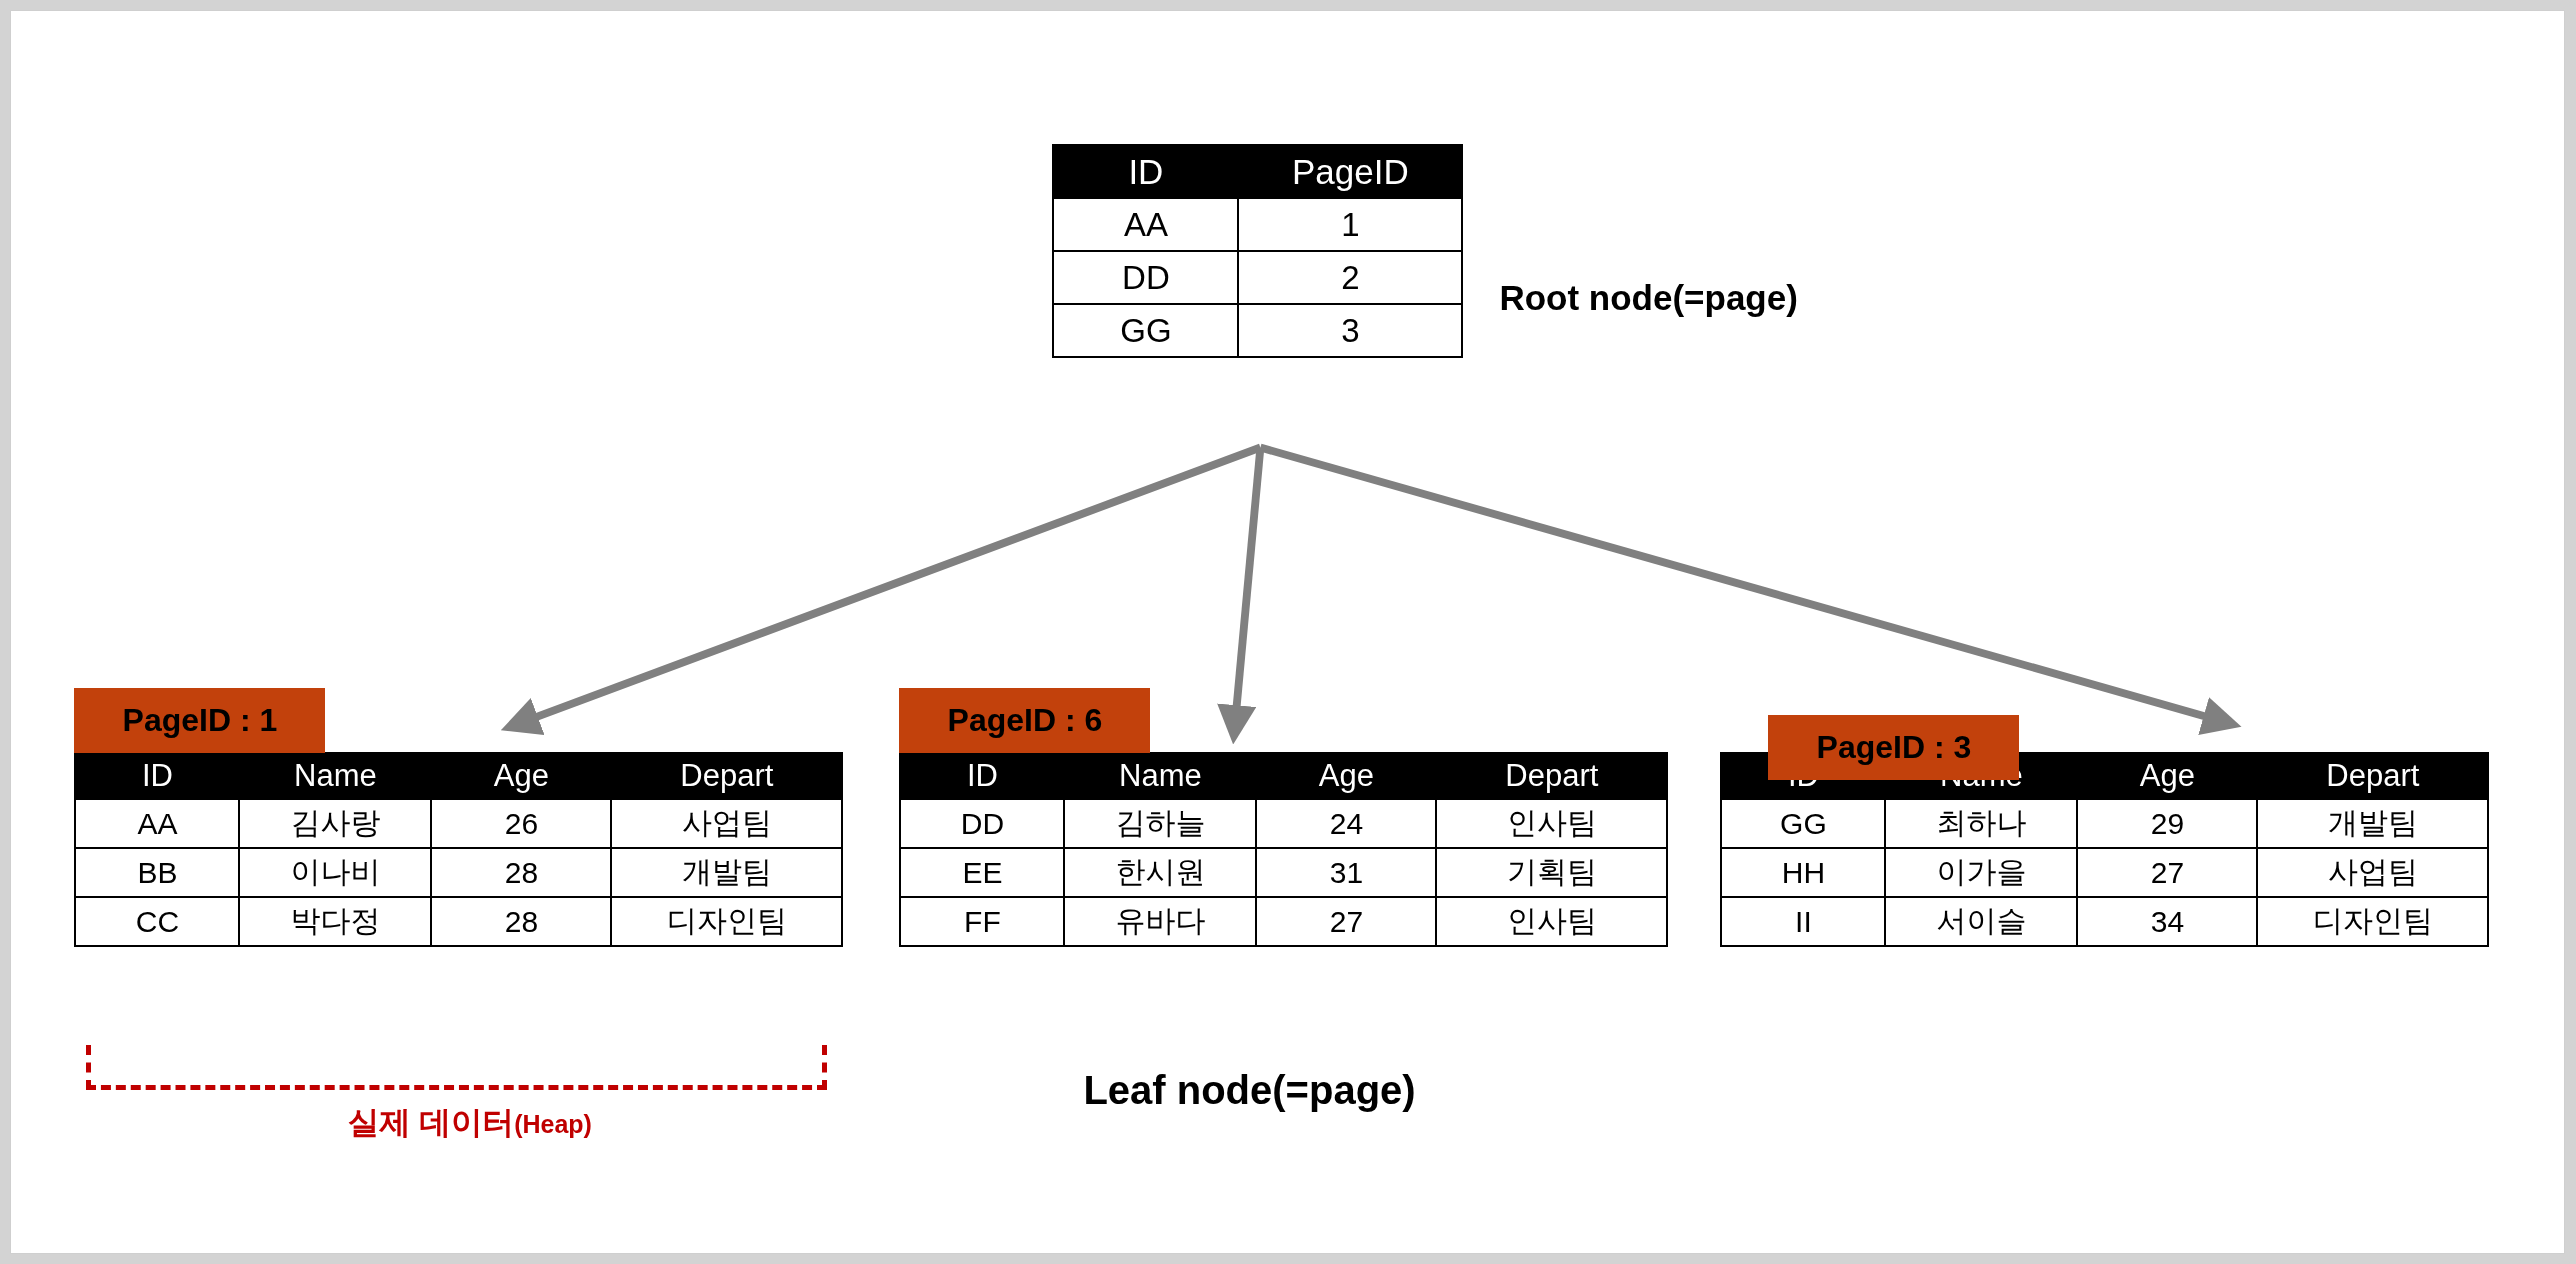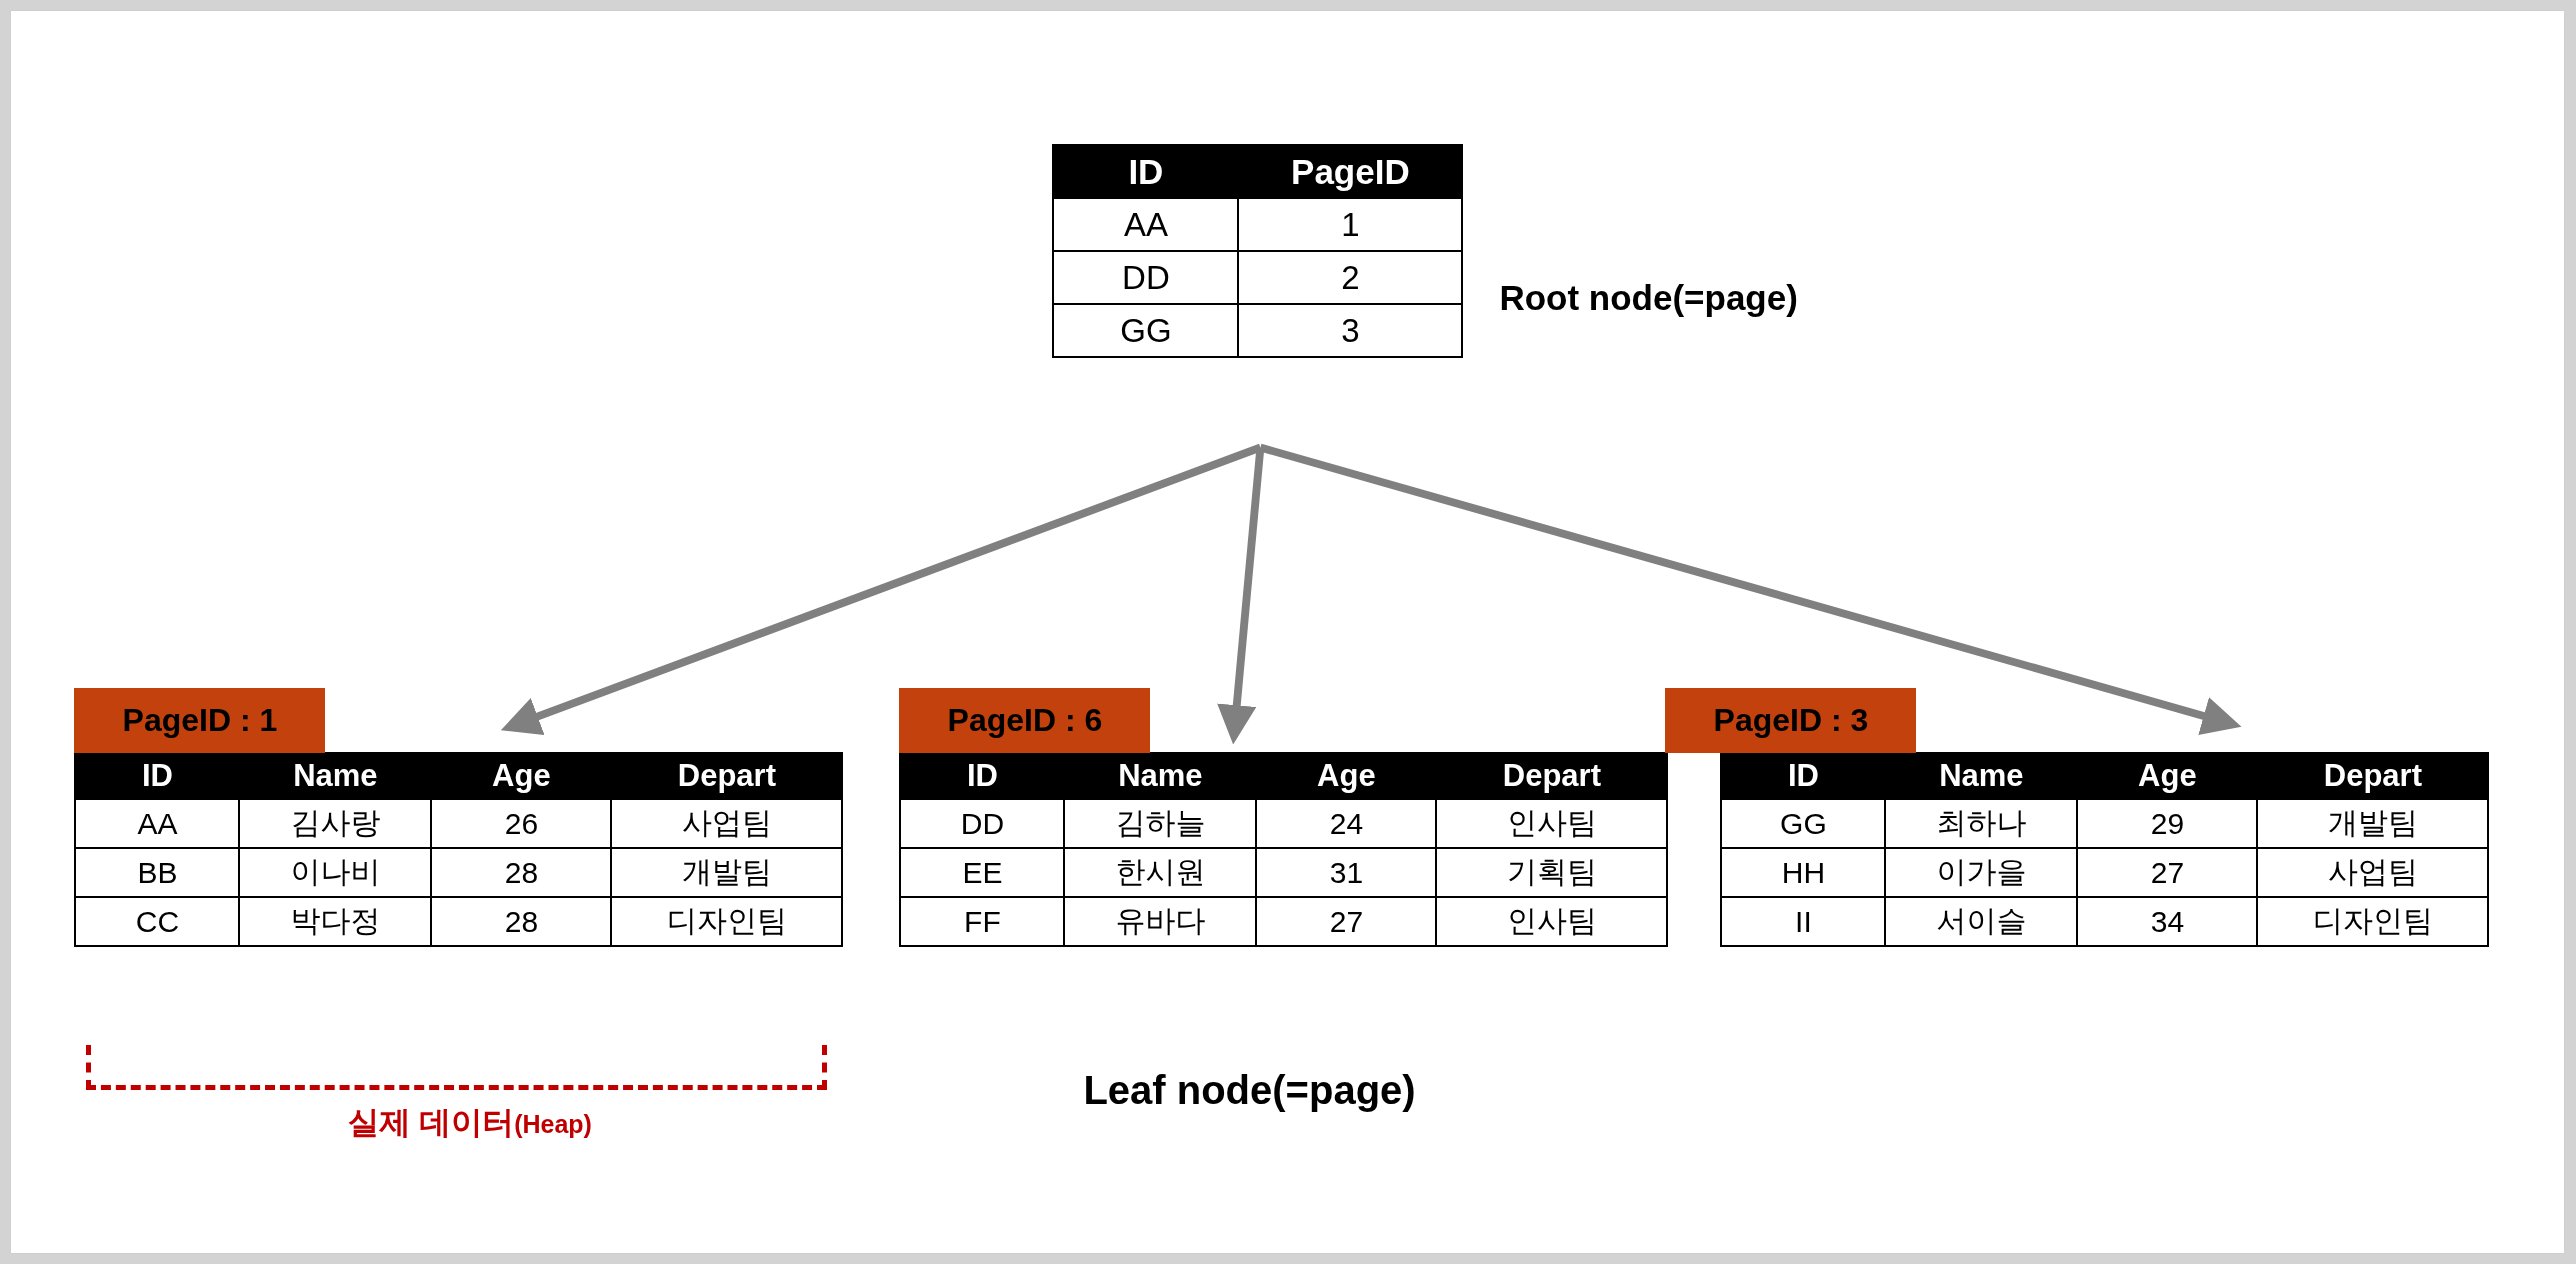--- a/index.html
+++ b/index.html
@@ -19,21 +19,21 @@
 
   
   .tbl{position:absolute;border-collapse:collapse;table-layout:fixed;background:#fff;}
   .tbl th,.tbl td{
     border:2.6px solid #000;
     text-align:center;
     vertical-align:middle;
     padding:0;
     color:#000;
   }
-  .tbl th{background:#000;color:#fff;font-weight:bold;border-color:#000;margin-left:14px;}
+  .tbl th{background:#000;color:#fff;font-weight:normal;border-color:#000;margin-left:14px;}
 
   
   #root-table{left:1041px;top:133px;width:409px;}
   #root-table th{height:51px;font-size:35px;}
   #root-table td{height:51px;font-size:33px;font-weight:normal;}
   #root-table .c-id{width:185px;}
   #root-table .c-pid{width:224px;}
 
   
   .leaf{top:741px;width:767px;}
@@ -54,21 +54,21 @@
     width:251px;
     background:#c2410c;
     color:#000;
     font-size:32px;font-weight:bold;
     display:flex;align-items:center;justify-content:center;
     z-index:5;
     letter-spacing:0px;
   }
   #badge-1{left:63px;}
   #badge-2{left:888px;}
-  #badge-3{left:1654px;}
+  #badge-3{left:1757px;margin-top:27px;}
 
   
   .anno{position:absolute;font-weight:bold;color:#000;white-space:nowrap;}
   #label-root{left:1488px;top:267px;font-size:35px;}
   #label-leaf{left:1072px;top:1057px;font-size:40px;}
 
   
   #heap-bracket{
     position:absolute;
     left:75px;top:1034px;

